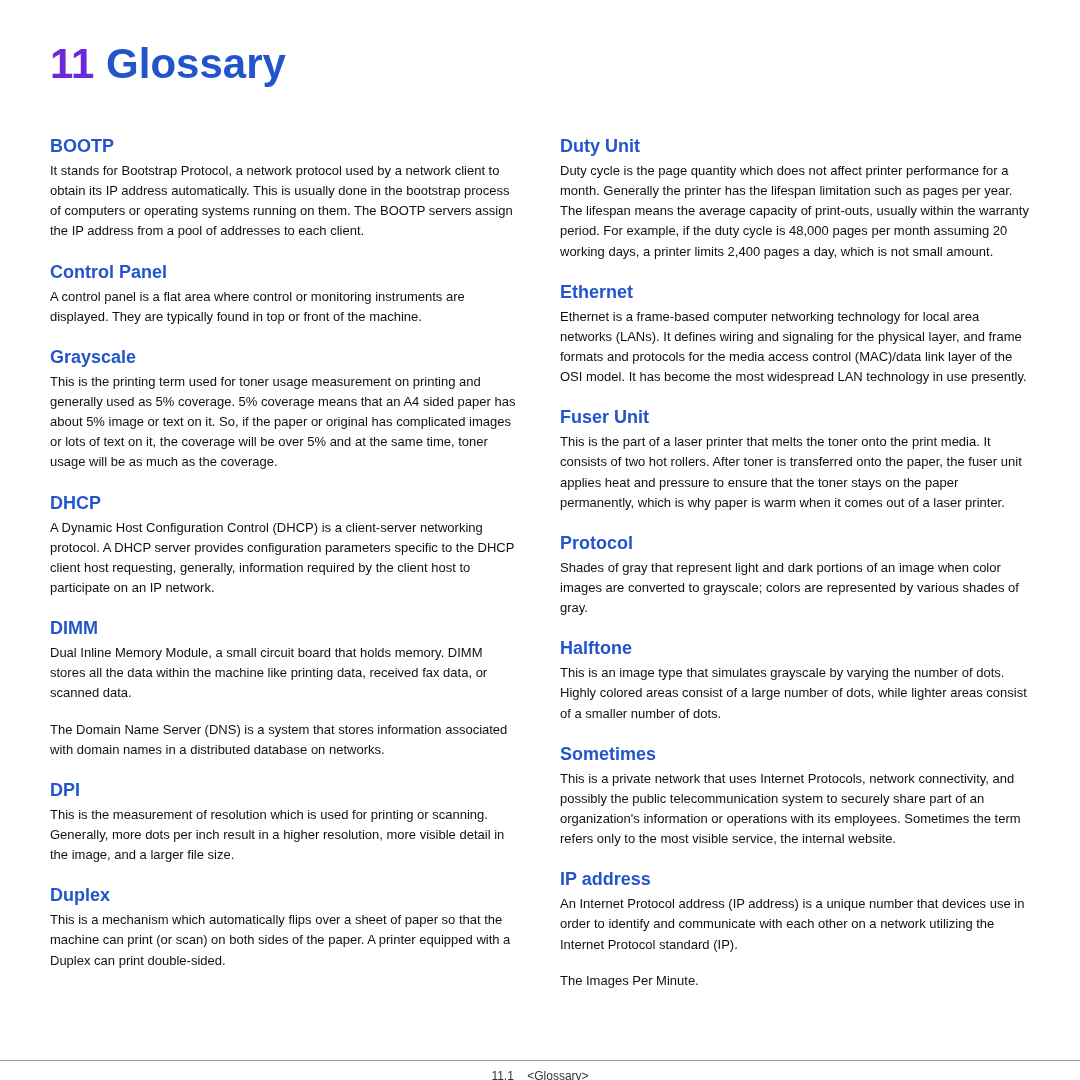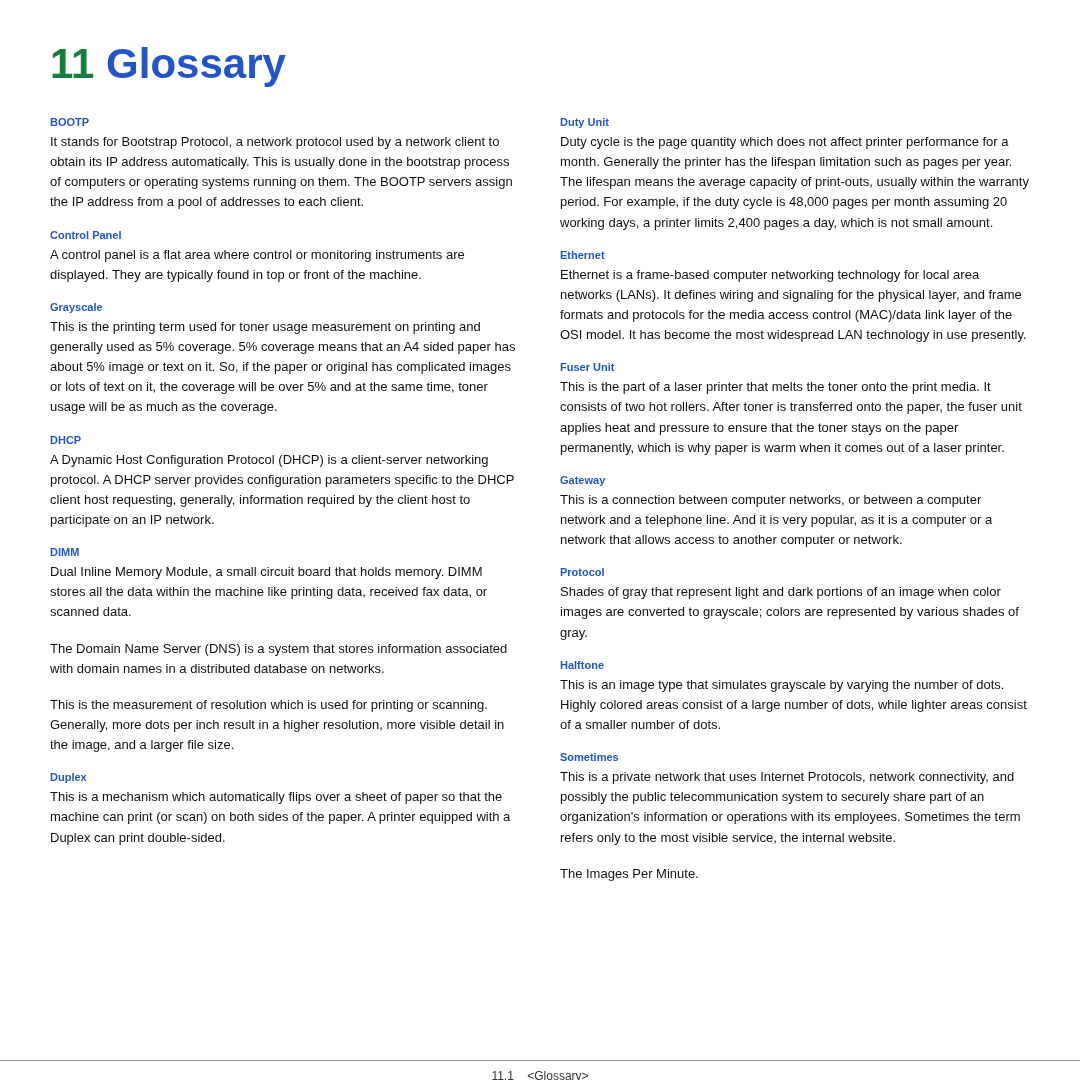--- a/index.html
+++ b/index.html
@@ -17,34 +17,35 @@
     }
     .page-title {
       font-size: 42px;
       font-weight: bold;
       color: #2255cc;
       margin-bottom: 28px;
     }
     .page-title span.chapter-num {
       font-size: 42px;
       font-weight: bold;
-      color: #15803d;
+      color: #6d28d9;
     }
     .two-col {
       display: grid;
       grid-template-columns: 1fr 1fr;
       gap: 0 40px;
     }
     .col { }
     .entry { margin-bottom: 16px; }
     .entry-title {
       color: #2255cc;
       font-weight: bold;
-      font-size: 11px;
+      font-size: 18px;
       margin-bottom: 4px;
+      margin-top: 20px;
     }
     .entry-body {
       font-size: 13px;
       line-height: 1.55;
       color: #111;
     }
     .footer {
       border-top: 1px solid #999;
       margin-top: 20px;
       padding: 8px 50px;
@@ -71,30 +72,31 @@
         <div class="entry">
     <div class="entry-title">Control Panel</div>
     <div class="entry-body">A control panel is a flat area where control or monitoring instruments are displayed. They are typically found in top or front of the machine.</div>
   </div>
         <div class="entry">
     <div class="entry-title">Grayscale</div>
     <div class="entry-body">This is the printing term used for toner usage measurement on printing and generally used as 5% coverage. 5% coverage means that an A4 sided paper has about 5% image or text on it. So, if the paper or original has complicated images or lots of text on it, the coverage will be over 5% and at the same time, toner usage will be as much as the coverage.</div>
   </div>
         <div class="entry">
     <div class="entry-title">DHCP</div>
-    <div class="entry-body">A Dynamic Host Configuration Protocol (DHCP) is a client-server networking protocol. A DHCP server provides configuration parameters specific to the DHCP client host requesting, generally, information required by the client host to participate on an IP network.</div>
+    <div class="entry-body">A Dynamic Host Configuration Control (DHCP) is a client-server networking protocol. A DHCP server provides configuration parameters specific to the DHCP client host requesting, generally, information required by the client host to participate on an IP network.</div>
   </div>
         <div class="entry">
     <div class="entry-title">DIMM</div>
     <div class="entry-body">Dual Inline Memory Module, a small circuit board that holds memory. DIMM stores all the data within the machine like printing data, received fax data, or scanned data.</div>
   </div>
         <div class="entry">
     <div class="entry-body">The Domain Name Server (DNS) is a system that stores information associated with domain names in a distributed database on networks.</div>
   </div>
         <div class="entry">
+    <div class="entry-title">DPI</div>
     <div class="entry-body">This is the measurement of resolution which is used for printing or scanning. Generally, more dots per inch result in a higher resolution, more visible detail in the image, and a larger file size.</div>
   </div>
         <div class="entry">
     <div class="entry-title">Duplex</div>
     <div class="entry-body">This is a mechanism which automatically flips over a sheet of paper so that the machine can print (or scan) on both sides of the paper. A printer equipped with a Duplex can print double-sided.</div>
   </div>
       </div>
     <div class="col" id="right-col">
         <div class="entry">
     <div class="entry-title">Duty Unit</div>
@@ -102,34 +104,34 @@
   </div>
         <div class="entry">
     <div class="entry-title">Ethernet</div>
     <div class="entry-body">Ethernet is a frame-based computer networking technology for local area networks (LANs). It defines wiring and signaling for the physical layer, and frame formats and protocols for the media access control (MAC)/data link layer of the OSI model. It has become the most widespread LAN technology in use presently.</div>
   </div>
         <div class="entry">
     <div class="entry-title">Fuser Unit</div>
     <div class="entry-body">This is the part of a laser printer that melts the toner onto the print media. It consists of two hot rollers. After toner is transferred onto the paper, the fuser unit applies heat and pressure to ensure that the toner stays on the paper permanently, which is why paper is warm when it comes out of a laser printer.</div>
   </div>
         <div class="entry">
-    <div class="entry-title">Gateway</div>
-    <div class="entry-body">This is a connection between computer networks, or between a computer network and a telephone line. And it is very popular, as it is a computer or a network that allows access to another computer or network.</div>
-  </div>
-        <div class="entry">
     <div class="entry-title">Protocol</div>
     <div class="entry-body">Shades of gray that represent light and dark portions of an image when color images are converted to grayscale; colors are represented by various shades of gray.</div>
   </div>
         <div class="entry">
     <div class="entry-title">Halftone</div>
     <div class="entry-body">This is an image type that simulates grayscale by varying the number of dots. Highly colored areas consist of a large number of dots, while lighter areas consist of a smaller number of dots.</div>
   </div>
         <div class="entry">
     <div class="entry-title">Sometimes</div>
     <div class="entry-body">This is a private network that uses Internet Protocols, network connectivity, and possibly the public telecommunication system to securely share part of an organization's information or operations with its employees. Sometimes the term refers only to the most visible service, the internal website.</div>
+  </div>
+        <div class="entry">
+    <div class="entry-title">IP address</div>
+    <div class="entry-body">An Internet Protocol address (IP address) is a unique number that devices use in order to identify and communicate with each other on a network utilizing the Internet Protocol standard (IP).</div>
   </div>
         <div class="entry">
     <div class="entry-body">The Images Per Minute.</div>
   </div>
       </div>
   </div>
 </div>
 
 <div class="footer">
   <span>11.1</span>

